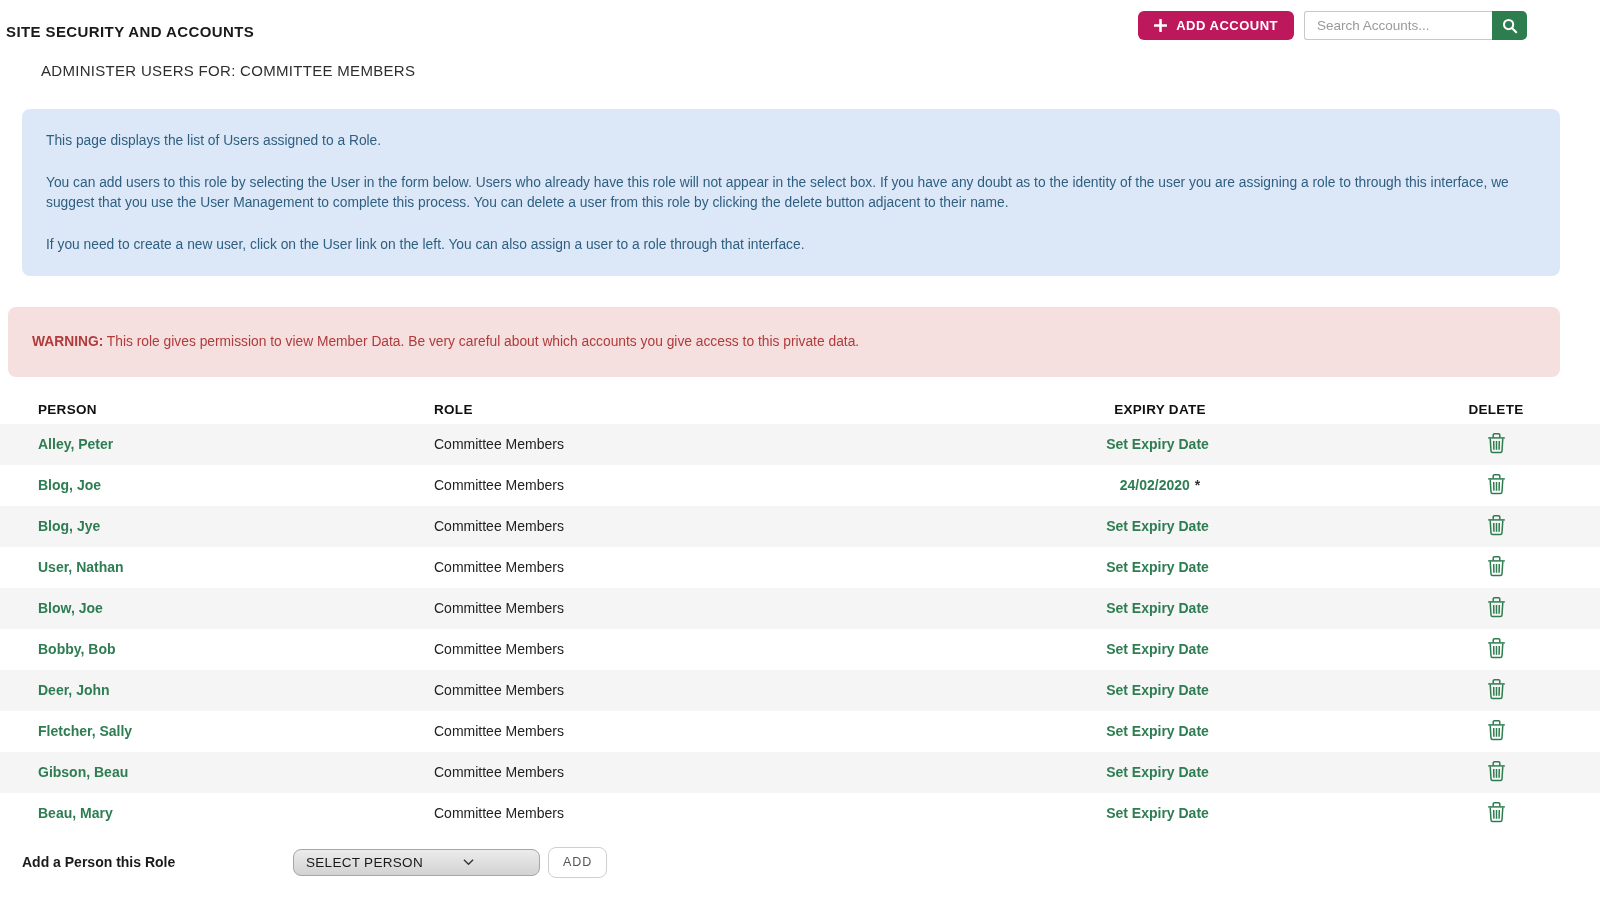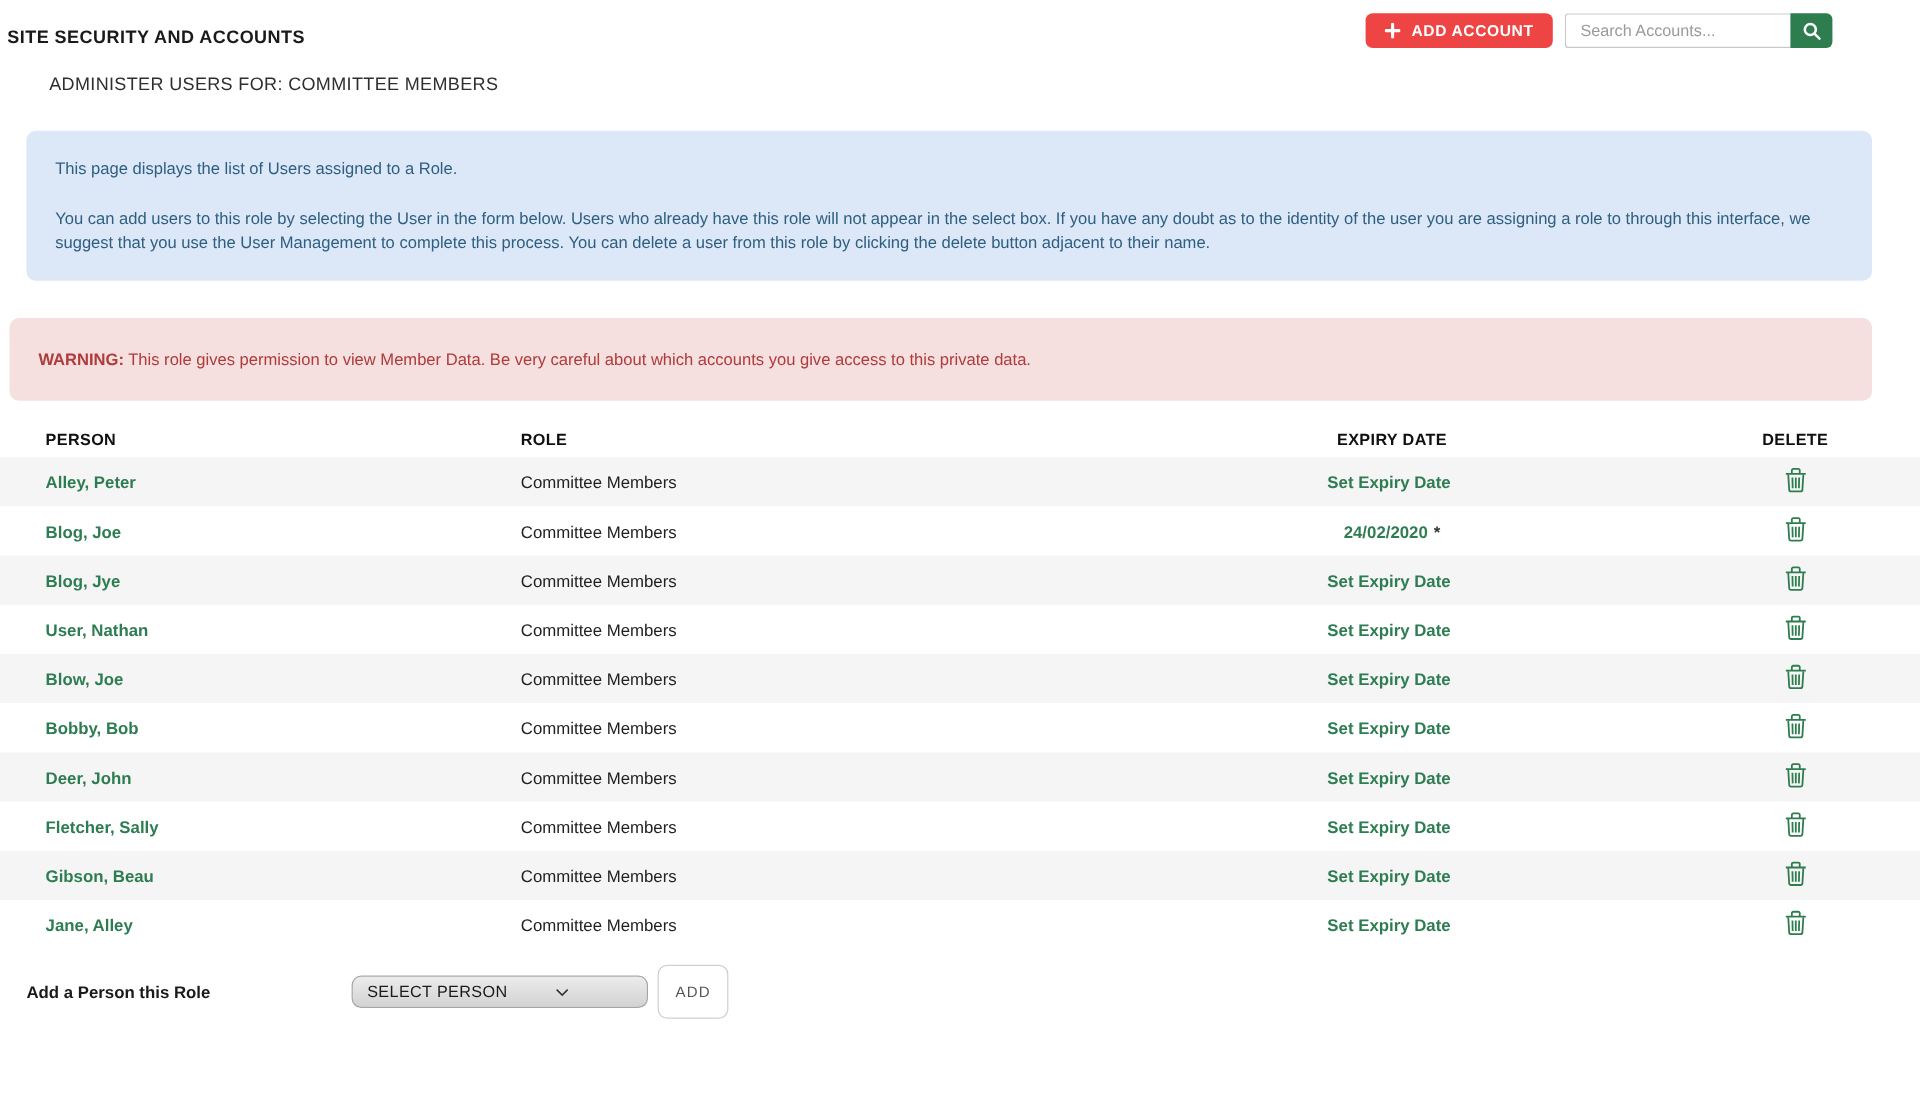--- a/index.html
+++ b/index.html
@@ -9,21 +9,21 @@
     background: #ffffff; color: #212121;
     font-family: "Liberation Sans", "DejaVu Sans", sans-serif;
   }
 
   
   .topbar { display: flex; justify-content: space-between; align-items: flex-end; padding: 0 73px 0 6px; }
   .page-title { margin-top: 23px; font-size: 15px; font-weight: bold; letter-spacing: .4px; color: #1a1a1a; }
   .topbar-actions { display: flex; margin-top: 6px; height: 29px; }
   .add-account-btn {
     display: flex; align-items: center; gap: 9px; padding: 0 16px; margin-right: 10px;
-    background: #ef4444; color: #fff; border: none; border-radius: 6px;
+    background: #be185d; color: #fff; border: none; border-radius: 6px;
     font-family: inherit; font-size: 13px; font-weight: bold; letter-spacing: .5px; cursor: pointer;
   }
   .search-wrap { display: flex; height: 29px; }
   .search-input {
     width: 188px; padding: 0 12px; border: 1px solid #c9c9c9; border-right: none;
     border-radius: 3px 0 0 3px; font-family: inherit; font-size: 13.5px; color: #555; outline: none;
   }
   .search-input::placeholder { color: #9a9a9a; }
   .search-btn {
     width: 35px; background: #2E7D4F; border: none; border-radius: 0 5px 5px 0;
@@ -66,21 +66,21 @@
   
   .add-form { display: flex; align-items: center; margin: 13px 0 0 22px; }
   .form-label { width: 271px; font-size: 14px; font-weight: bold; color: #1a1a1a; }
   .person-select {
     width: 247px; height: 27px; padding: 0 10px 0 12px;
     background: linear-gradient(#ececec, #d2d2d2); border: 1px solid #a6a6a6; border-radius: 8px;
     display: flex; align-items: center; justify-content: flex-start;
     font-size: 13.5px; letter-spacing: .3px; color: #1a1a1a; cursor: pointer; gap: 40px;
   }
   .add-btn {
-    margin-left: 8px; height: 45px; padding: 4px 14px;
+    margin-left: 8px; height: 31px; padding: 4px 14px;
     background: #fff; border: 1px solid #cfcfcf; border-radius: 8px;
     font-family: inherit; font-size: 12.5px; color: #555; letter-spacing: 1px; cursor: pointer;
   }
 </style>
 </head>
 <body>
 
 <div class="topbar">
   <div class="page-title">SITE SECURITY AND ACCOUNTS</div>
   <div class="topbar-actions">
@@ -104,20 +104,21 @@
       </button>
     </div>
   </div>
 </div>
 
 <div class="subtitle">ADMINISTER USERS FOR: COMMITTEE MEMBERS</div>
 
 <div class="info-box">
   <p>This page displays the list of Users assigned to a Role.</p>
   <p>You can add users to this role by selecting the User in the form below. Users who already have this role will not appear in the select box. If you have any doubt as to the identity of the user you are assigning a role to through this interface, we suggest that you use the User Management to complete this process. You can delete a user from this role by clicking the delete button adjacent to their name.</p>
+  <p>If you need to create a new user, click on the User link on the left. You can also assign a user to a role through that interface.</p>
 </div>
 
 <div class="warning-box">
   <span class="warn-label">WARNING:</span><span> This role gives permission to view Member Data. Be very careful about which accounts you give access to this private data.</span>
 </div>
 
 <div class="roles-table">
   <div class="thead">
     <div class="th-person">PERSON</div>
     <div class="th-role">ROLE</div>
@@ -327,21 +328,21 @@
             <line x1="6.7" y1="9" x2="6.9" y2="17.8"></line>
             <line x1="9.5" y1="9" x2="9.5" y2="17.8"></line>
             <line x1="12.3" y1="9" x2="12.1" y2="17.8"></line>
           </svg>
         </span>
       </button>
     </div>
   </div>
       <div class="trow">
     <div class="person-cell">
-      <a class="person-link">Jane, Alley</a>
+      <a class="person-link">Beau, Mary</a>
     </div>
     <div class="role-cell">Committee Members</div>
     <div class="expiry-cell">
       <a class="expiry-link">Set Expiry Date</a><span class="expiry-note"></span>
     </div>
     <div class="delete-cell">
       <button class="trash-btn">
         <span style="line-height:0;">
           <svg width="19" height="22" viewBox="0 0 19 22" fill="none" stroke="#2E7D4F" stroke-width="1.5">
             <path d="M3.2 6.4 L4 19 a1.6 1.6 0 0 0 1.6 1.5 h7.8 a1.6 1.6 0 0 0 1.6 -1.5 L15.8 6.4"></path>

